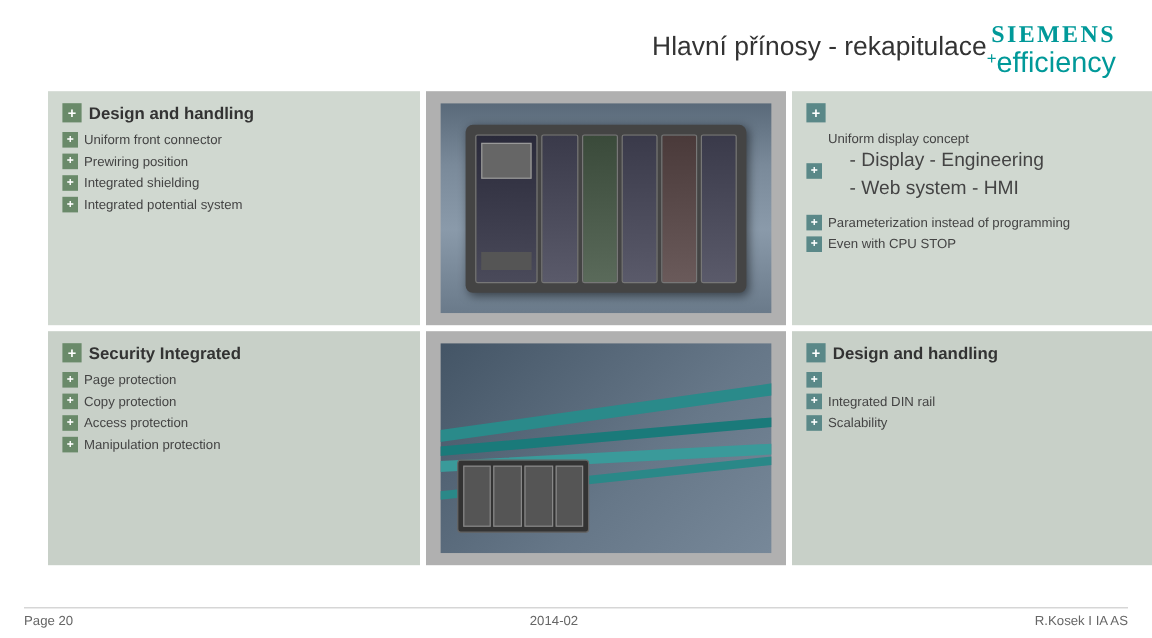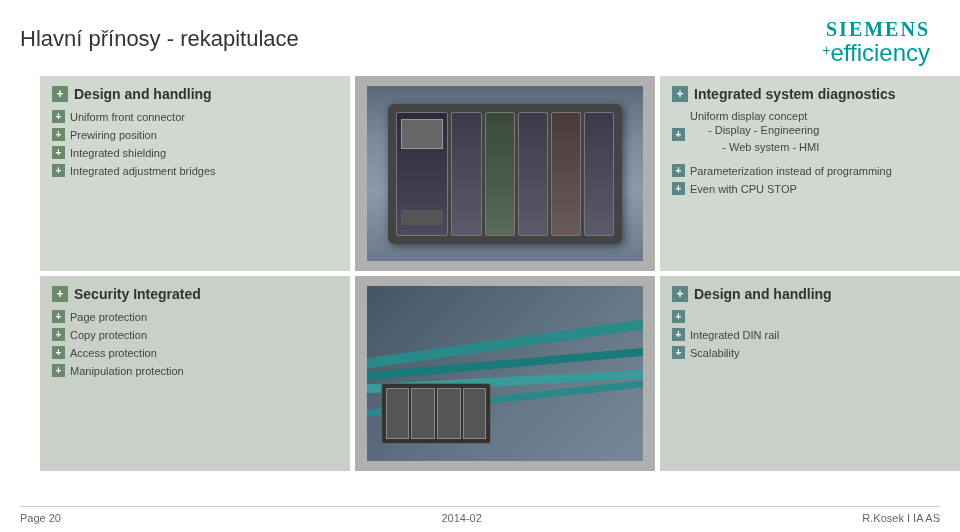--- a/index.html
+++ b/index.html
@@ -8,21 +8,21 @@
       height: 532px;
       background: #ffffff;
       font-family: Arial, sans-serif;
       overflow: hidden;
       position: relative;
     }
 
     
     .header {
       display: flex;
-      justify-content: space-between;
+      justify-content: flex-end;
       align-items: flex-start;
       padding: 18px 30px 10px 20px;
     }
     .page-title-text {
       font-size: 22px;
       font-weight: normal;
       color: #333;
       margin-top: 8px;
     }
     .logo-area {
@@ -158,24 +158,23 @@
     .plus-teal {
       background: #5a8888;
     }
 
     
     .sub-items {
       margin-left: 18px;
       margin-bottom: 4px;
     }
     .sub-item-text {
-      font-size: 11px;
+      font-size: 16px;
       color: #444;
       line-height: 1.5;
-      text-align: right;
     }
 
     .card-image-container {
       width: 100%;
       height: 100%;
       position: relative;
       overflow: hidden;
     }
 
     
@@ -221,21 +220,21 @@
       <div class="item-row">
         <span class="item-plus plus-green">+</span>
         <span class="item-text">Prewiring position</span>
       </div>
       <div class="item-row">
         <span class="item-plus plus-green">+</span>
         <span class="item-text">Integrated shielding</span>
       </div>
       <div class="item-row">
         <span class="item-plus plus-green">+</span>
-        <span class="item-text">Integrated adjustment bridges</span>
+        <span class="item-text">Integrated potential system</span>
       </div>
     </div>
 
     <div class="card card-image">
       <div class="card-image-container">
         <div class="plc-image">
           <div style="width:85%;height:80%;background:#444;border-radius:6px;display:flex;gap:3px;padding:8px;box-shadow:2px 2px 8px rgba(0,0,0,0.5);">
             <div style="flex:1.8;background:linear-gradient(to bottom,#2a2a3a,#4a4a5a);border-radius:2px;border:1px solid #777;position:relative;">
               <div style="position:absolute;top:6px;left:4px;right:4px;height:30px;background:#666;border:1px solid #999;"></div>
               <div style="position:absolute;bottom:10px;left:4px;right:4px;height:15px;background:#555;"></div>
@@ -246,21 +245,20 @@
             <div style="flex:1;background:linear-gradient(to bottom,#4a3a3a,#6a5a5a);border-radius:2px;border:1px solid #777;"></div>
             <div style="flex:1;background:linear-gradient(to bottom,#3a3a4a,#5a5a6a);border-radius:2px;border:1px solid #777;"></div>
           </div>
         </div>
       </div>
     </div>
 
     <div class="card row1-right">
       <div class="card-header">
         <span class="plus-icon plus-teal">+</span>
-        <span class="card-header-title">Integrated system diagnostics</span>
       </div>
       <div class="item-row">
         <span class="item-plus plus-teal">+</span>
         <div>
           <div class="item-text">Uniform display concept</div>
           <div class="sub-items">
             <div class="sub-item-text">- Display    - Engineering</div>
             <div class="sub-item-text">- Web system   - HMI</div>
           </div>
         </div>

